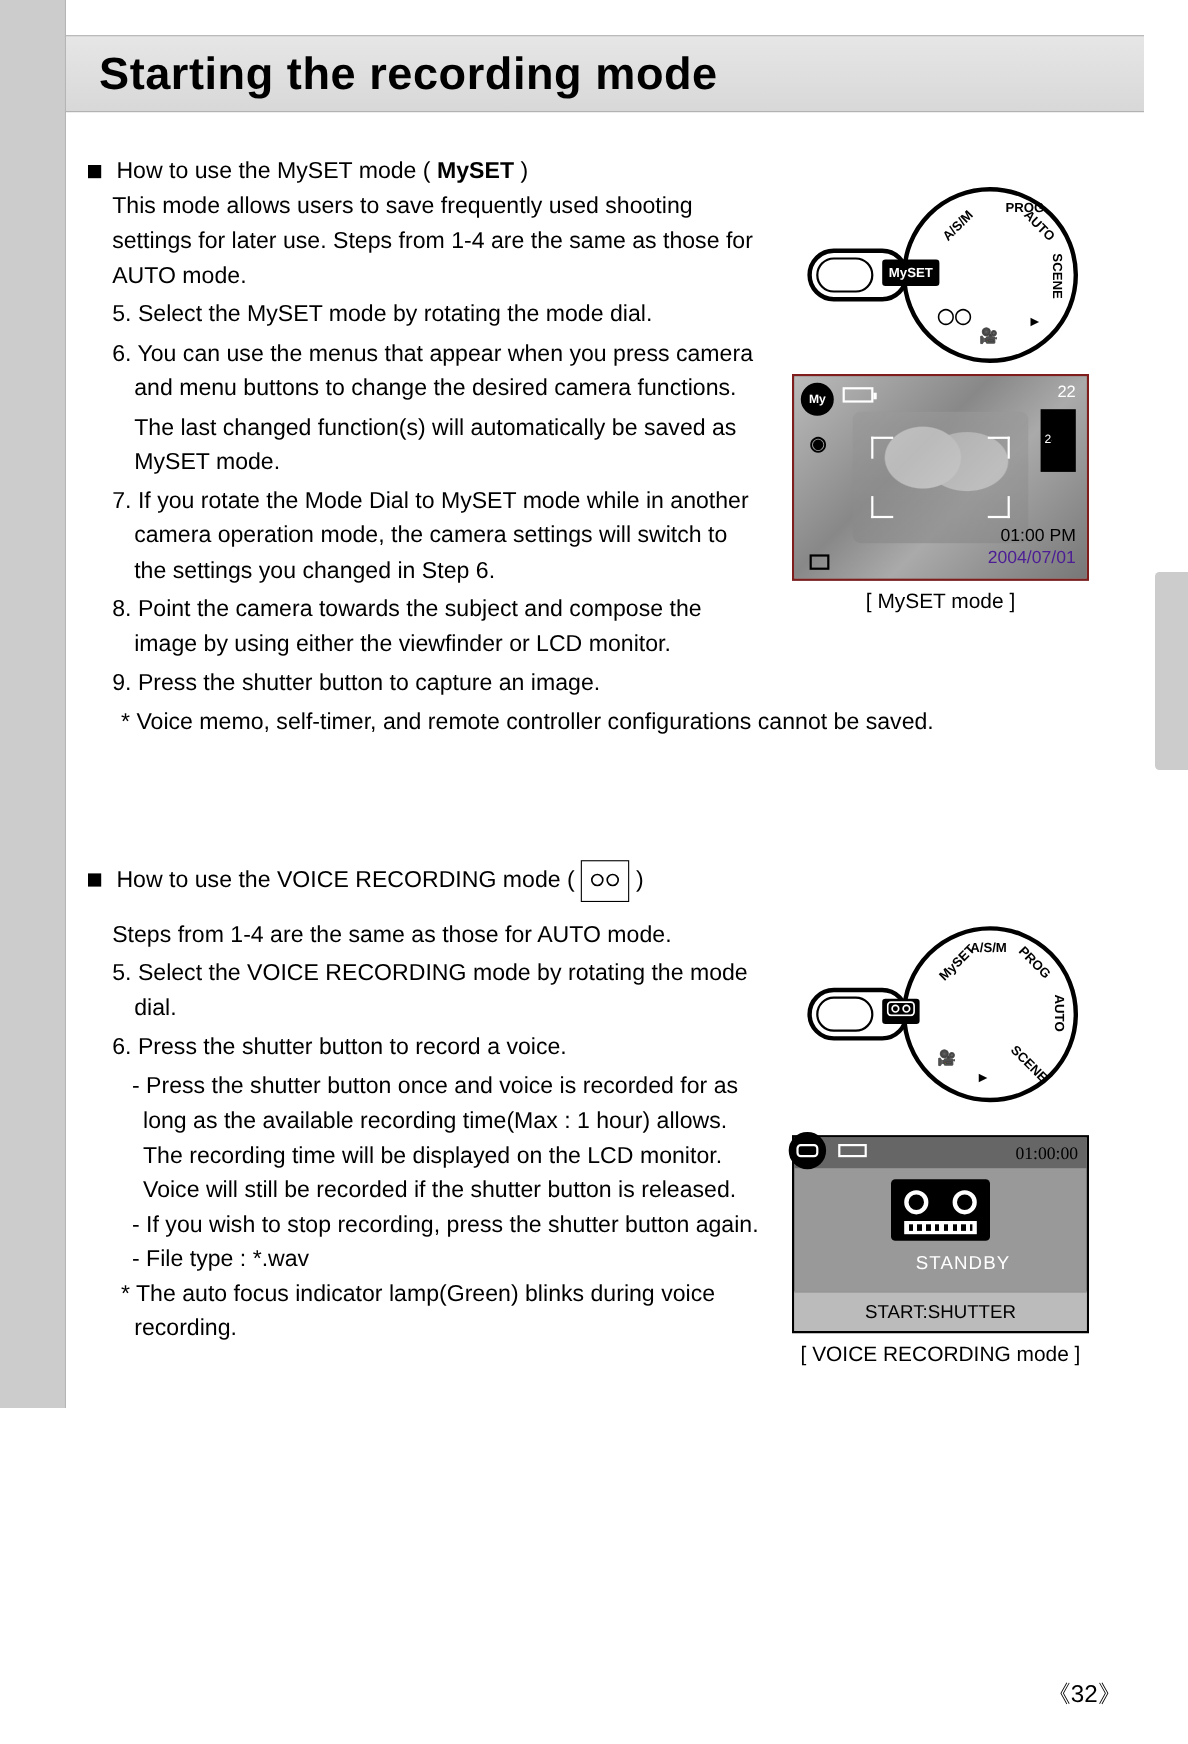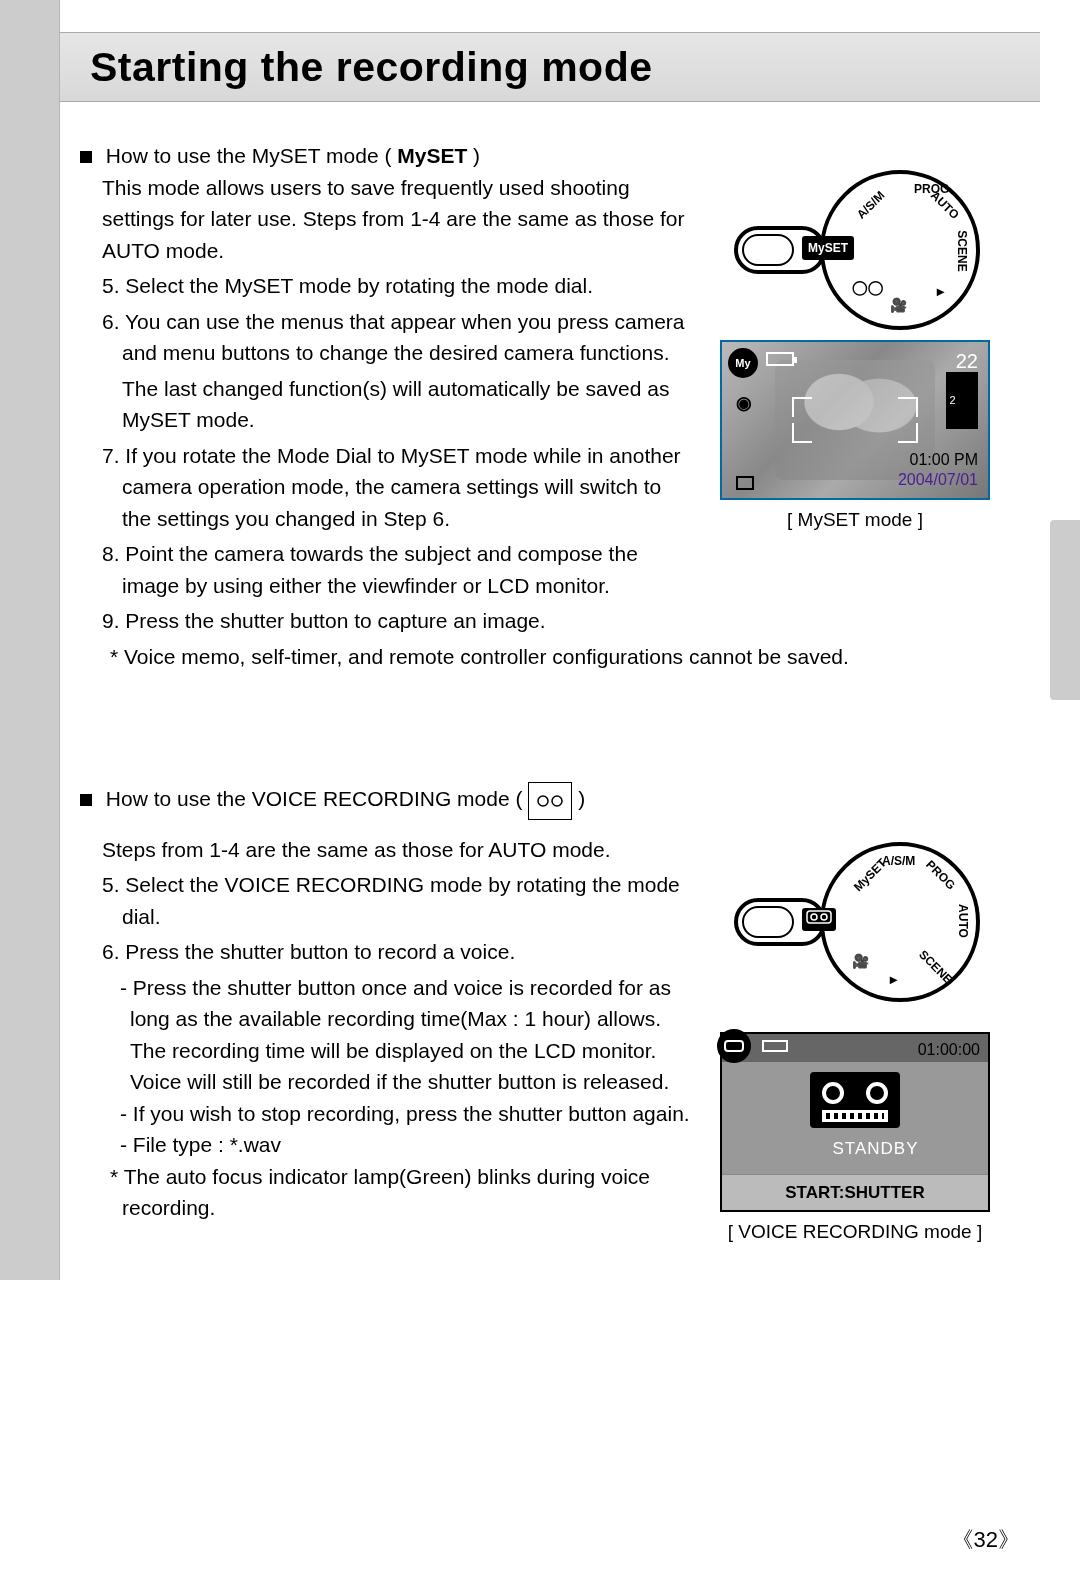--- a/index.html
+++ b/index.html
@@ -121,24 +121,24 @@
   .rot90 { transform: rotate(90deg); }
   .cam-icon { font-size: 14px; }
 
   
   .fig-lcd {
     position: absolute;
     right: 30px;
     width: 270px;
   }
   .lcd-frame {
-    border: 2px solid #0369a1;
+    border: 2px solid #7f1d1d;
     background: #999;
     position: relative;
-    height: 160px;
+    height: 188px;
     overflow: hidden;
   }
   .lcd-img {
     position: absolute;
     inset: 0;
     background: linear-gradient(135deg, #bbb 0%, #888 40%, #aaa 60%, #777 100%);
   }
   .lcd-people {
     position: absolute;
     left: 50%; top: 50%;
@@ -173,21 +173,21 @@
     width: 28px; height: 14px;
     border: 2px solid #fff;
   }
   .lcd-battery::after {
     content: '';
     position: absolute; right: -5px; top: 3px;
     width: 3px; height: 6px; background: #fff;
   }
   .lcd-num {
     position: absolute; top: 4px; right: 10px;
-    color: #fff; font-size: 20px;
+    color: #fff; font-size: 15px;
   }
   .lcd-res {
     position: absolute; top: 30px; right: 10px;
     background: #000; color: #fff; font-size: 11px; padding: 20px 4px;
   }
   .lcd-grid {
     position: absolute; top: 48px; right: 12px;
     width: 20px; height: 16px;
     background:
       repeating-linear-gradient(#000 0 4px, transparent 4px 6px),
@@ -204,21 +204,21 @@
   .fig-caption { text-align: center; font-size: 19px; margin-top: 6px; }
 
   
   .vlcd-frame {
     border: 2px solid #000;
     background: #999;
     position: relative;
     height: 180px;
   }
   .vlcd-top {
-    height: 28px; background: #666; position: relative;
+    height: 28px; background: #666; position: relative; font-family: Liberation Serif, serif;
   }
   .vlcd-badge {
     position: absolute; top: -5px; left: -5px;
     width: 34px; height: 34px; border-radius: 50%;
     background: #000; border: 3px solid #000;
     display: flex; align-items: center; justify-content: center;
   }
   .vlcd-badge-inner {
     width: 20px; height: 12px; border: 2px solid #fff; border-radius: 4px;
   }
@@ -242,21 +242,21 @@
     background: #fff;
   }
   .tape .win::before {
     content: ''; position: absolute; left: 4px; right: 4px; top: 3px; height: 6px;
     background: repeating-linear-gradient(90deg, #000 0 4px, #fff 4px 8px);
   }
   .standby { position: absolute; top: 102px; left: 0; right: 0; text-align: center; color: #fff; font-size: 17px; letter-spacing: 1px; margin-left: 41px; }
   .vlcd-bottom {
     position: absolute; bottom: 0; left: 0; right: 0;
     height: 36px; background: #bbb; border-top: 1px solid #888;
-    text-align: center; font-weight: bold; font-size: 17px; line-height: 36px;
+    text-align: center; font-weight: normal; font-size: 17px; line-height: 36px;
   }
 
   .page-num {
     position: absolute;
     bottom: 30px; right: 60px;
     font-size: 22px;
   }
   .angle { font-family: serif; }
 </style>
 </head>

